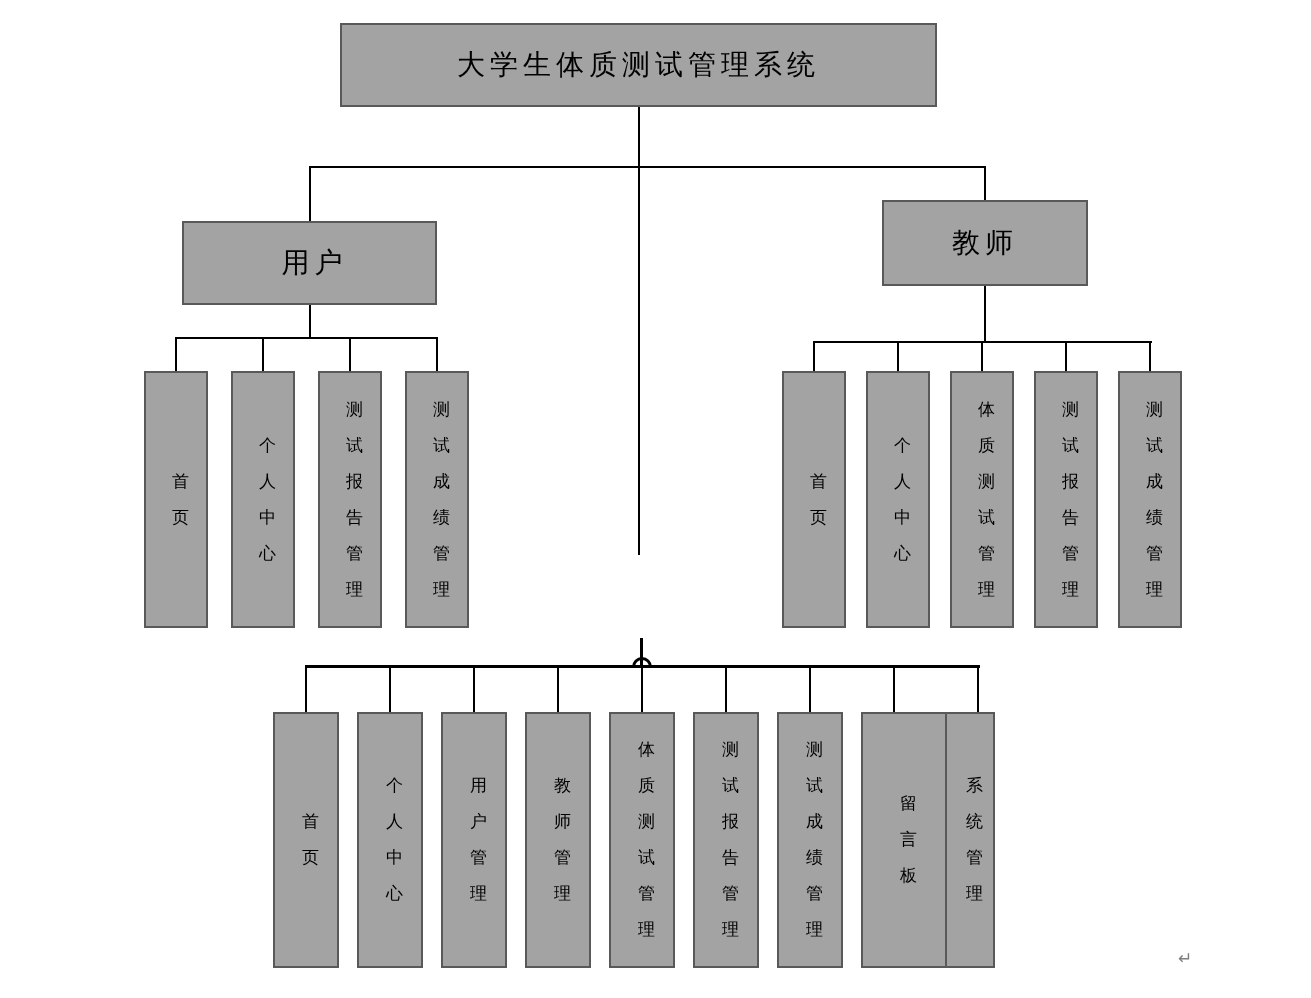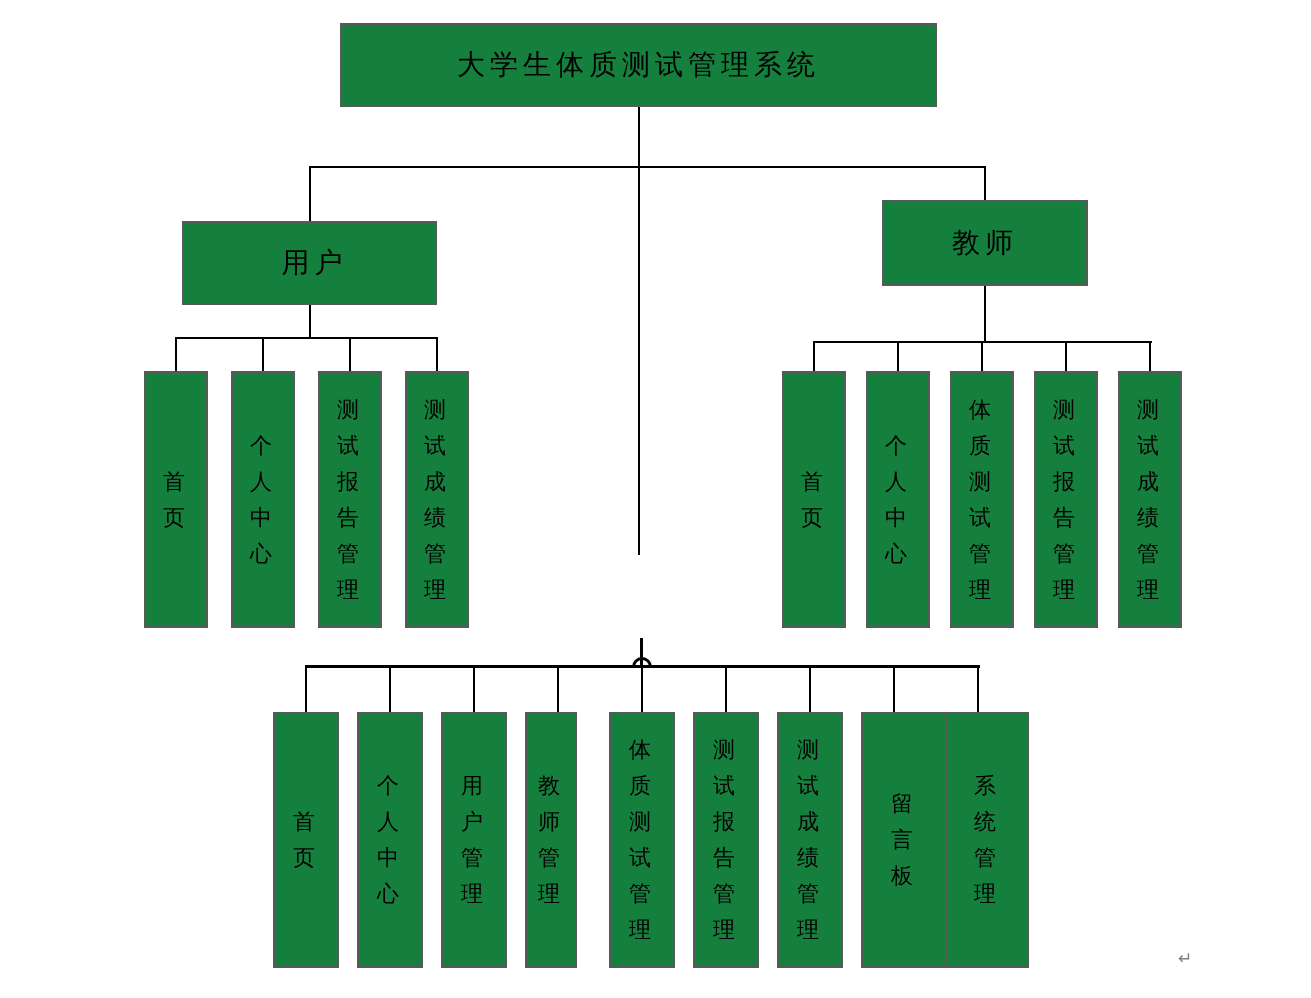--- a/index.html
+++ b/index.html
@@ -1,22 +1,22 @@
 <!DOCTYPE html>
 <html><head>
 <meta charset="utf-8">
 <style>
   html,body{margin:0;padding:0;background:#fff;}
   #stage{position:relative;width:1311px;height:998px;background:#ffffff;overflow:hidden;
          font-family:"Liberation Serif","DejaVu Serif",serif;color:#000;}
-  .box{position:absolute;border:2px solid #595959;background:#15803d;box-sizing:border-box;
+  .box{position:absolute;border:2px solid #595959;background:#a3a3a3;box-sizing:border-box;
        display:flex;align-items:center;justify-content:center;text-align:center;}
   .parent{font-size:28px;letter-spacing:5px;font-weight:400;}
-  .leaf .vtxt{display:block;width:26px;font-size:22px;line-height:36px;
-       word-break:break-all;text-align:left;letter-spacing:0;}
+  .leaf .vtxt{display:block;width:26px;font-size:17px;line-height:36px;
+       word-break:break-all;text-align:right;letter-spacing:0;}
   .line{position:absolute;background:#000000;}
   .hop{position:absolute;width:20px;height:10px;box-sizing:border-box;
        border:3px solid #000;border-bottom:none;border-radius:10px 10px 0 0;background:transparent;}
   .pmark{position:absolute;font-size:17px;color:#7f7f7f;
        font-family:"Liberation Sans","DejaVu Sans",sans-serif;}
 </style>
 </head>
 <body>
 
 <div id="stage">
@@ -96,34 +96,34 @@
 
   <div class="box leaf" style="left:273px;top:712px;width:66px;height:256px;">
     <span class="vtxt">首页</span>
   </div>
   <div class="box leaf" style="left:357px;top:712px;width:66px;height:256px;">
     <span class="vtxt">个人中心</span>
   </div>
   <div class="box leaf" style="left:441px;top:712px;width:66px;height:256px;">
     <span class="vtxt">用户管理</span>
   </div>
-  <div class="box leaf" style="left:525px;top:712px;width:52px;height:256px;">
+  <div class="box leaf" style="left:525px;top:712px;width:66px;height:256px;">
     <span class="vtxt">教师管理</span>
   </div>
   <div class="box leaf" style="left:609px;top:712px;width:66px;height:256px;">
     <span class="vtxt">体质测试管理</span>
   </div>
   <div class="box leaf" style="left:693px;top:712px;width:66px;height:256px;">
     <span class="vtxt">测试报告管理</span>
   </div>
   <div class="box leaf" style="left:777px;top:712px;width:66px;height:256px;">
     <span class="vtxt">测试成绩管理</span>
   </div>
   <div class="box leaf" style="left:861px;top:712px;width:86px;height:256px;">
     <span class="vtxt">留言板</span>
   </div>
-  <div class="box leaf" style="left:945px;top:712px;width:84px;height:256px;">
+  <div class="box leaf" style="left:945px;top:712px;width:50px;height:256px;">
     <span class="vtxt">系统管理</span>
   </div>
 
   <div class="pmark" style="left:1178px;top:948px;">↵</div>
 
 </div>
 
 </body></html>

